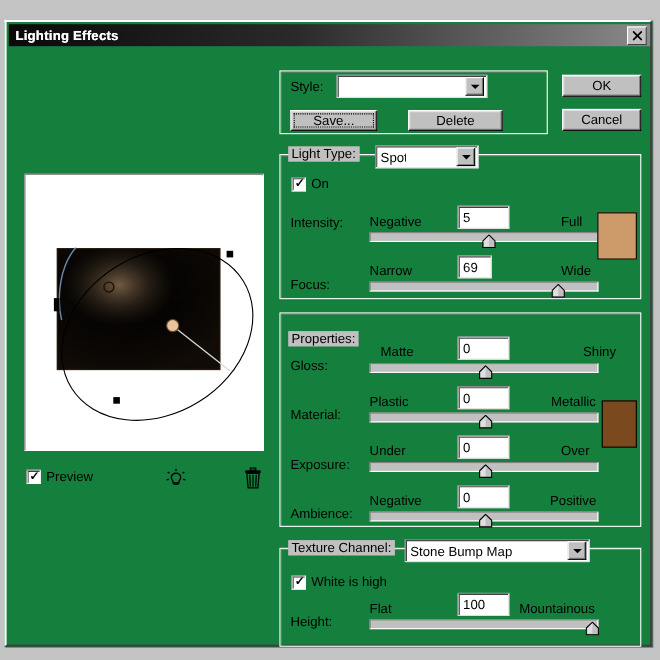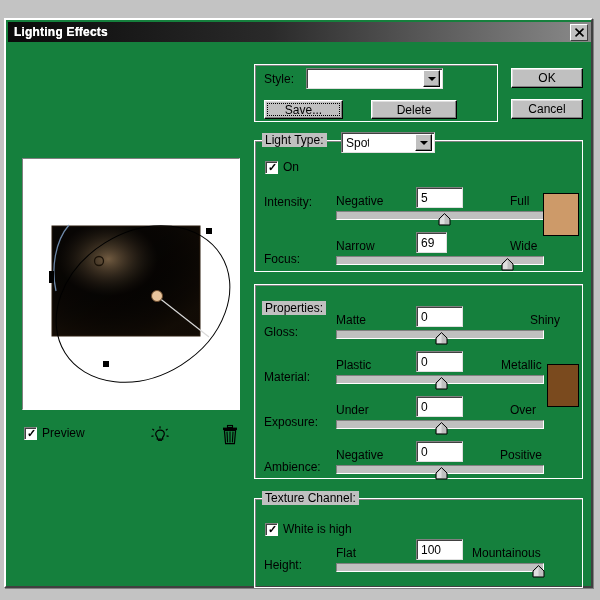--- a/index.html
+++ b/index.html
@@ -279,21 +279,21 @@
         </svg>
     </div>
   </div>
 
   <div class="swatch" style="left: 537px; top: 173px; width: 36px; height: 43px; background: rgb(205, 154, 105);"></div>
 
   <div class="group" style="left:248px;top:264px;width:329px;height:195px;"></div>
   <span class="grouplabel-inline" style="left:256px;top:257px;margin-top:24px;">Properties:</span>
 
   <span class="lbl" style="left:258px;top:305px;">Gloss:</span>
-  <span class="lbl" style="left:330px;top:293px;text-align:right;">Matte</span>
+  <span class="lbl" style="left:340px;top:293px;text-align:right;">Matte</span>
   <span class="lbl" style="left:500px;top:293px;margin-left:24px;">Shiny</span>
   <div class="numfield" style="left:410px;top:286px;width:47px;">
     <span>0</span>
   </div>
   <div class="track" style="left:330px;top:310px;width:208px;">
     <div class="thumb" style="left: 97.5px; top: 1px;">
       <svg width="13" height="13" viewBox="0 0 13 13">
           <path d="M6.5 0.6 L12 6 L12 12 L1 12 L1 6 Z" fill="#c0c0c0" stroke="#000" stroke-width="1"></path>
           <path d="M6.5 1.8 L2 6.3 L2 11 L6.5 11 Z" fill="#dfdfdf"></path>
         </svg>
@@ -342,20 +342,26 @@
     <div class="thumb" style="left: 97.5px; top: 1px;">
       <svg width="13" height="13" viewBox="0 0 13 13">
           <path d="M6.5 0.6 L12 6 L12 12 L1 12 L1 6 Z" fill="#c0c0c0" stroke="#000" stroke-width="1"></path>
           <path d="M6.5 1.8 L2 6.3 L2 11 L6.5 11 Z" fill="#dfdfdf"></path>
         </svg>
     </div>
   </div>
 
   <div class="group" style="left:248px;top:478px;width:329px;height:90px;"></div>
   <span class="grouplabel-inline" style="left:256px;top:471px;">Texture Channel:</span>
+  <div class="combo" style="left:362px;top:470px;width:168px;">
+    <span class="cval">Stone Bump Map</span>
+    <span class="carrow">
+        <i></i>
+      </span>
+  </div>
 
   <div class="cb" style="left:259px;top:503px;">
     <span class="tick">✓</span>
   </div>
   <span class="lbl" style="left:277px;top:502px;">White is high</span>
 
   <span class="lbl" style="left:258px;top:538px;">Height:</span>
   <span class="lbl" style="left:330px;top:526px;">Flat</span>
   <span class="lbl" style="left:466px;top:526px;">Mountainous</span>
   <div class="numfield" style="left:410px;top:519px;width:47px;">

